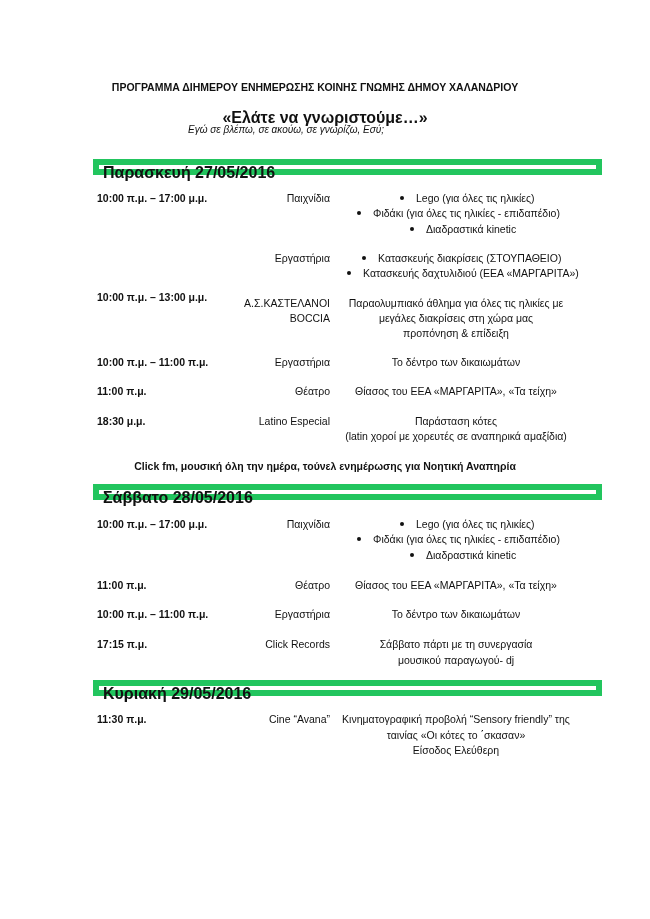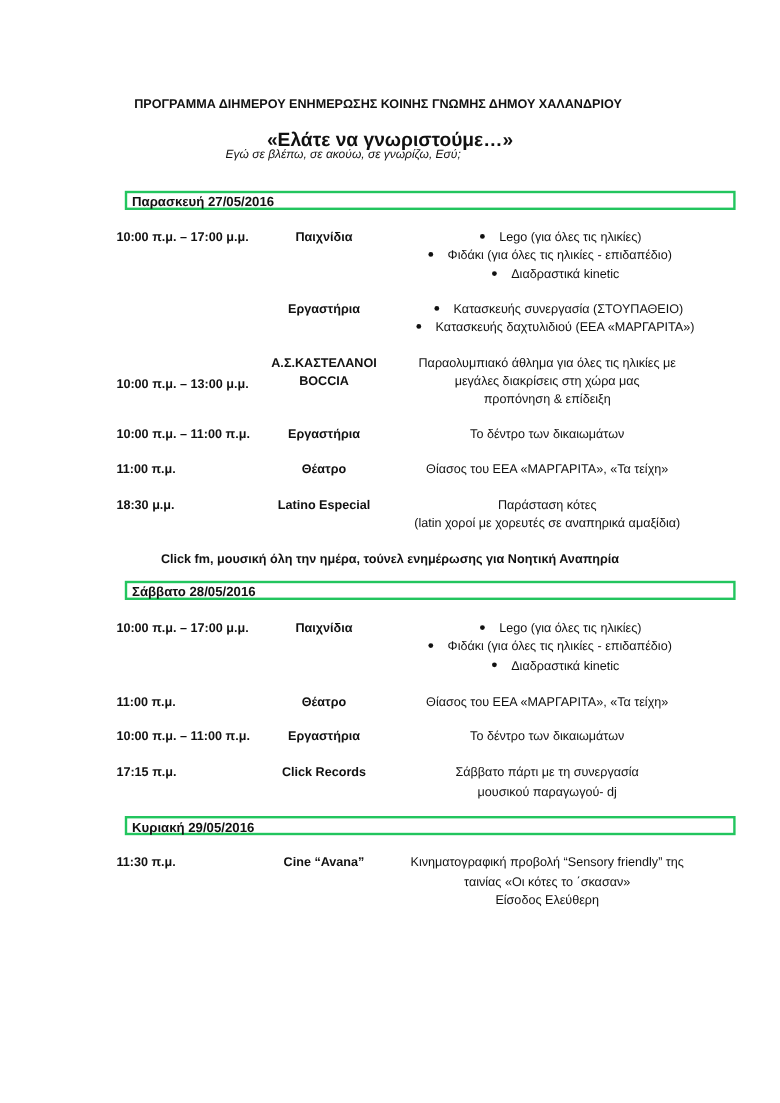--- a/index.html
+++ b/index.html
@@ -3,24 +3,24 @@
 <meta charset="utf-8">
 <style>
   html, body { margin: 0; padding: 0; background: #ffffff; }
   body { width: 650px; height: 919px; position: relative; overflow: hidden;
          font-family: "Liberation Sans", sans-serif; color: #111; font-size: 10.5px; }
   .abs { position: absolute; white-space: nowrap; }
   .center { text-align: center; }
   .title { left: 0; width: 630px; top: 81px; font-weight: bold; font-size: 10.5px; }
   .subtitle { left: 0; width: 650px; top: 109px; font-weight: bold; font-size: 16px; }
   .motto { left: 0; width: 572px; top: 124px; font-style: italic; font-size: 10px; }
-  .daybox { position: absolute; left: 104px; width: 506px; height: 16px; border: 2px solid #22c55e;
-            font-weight: bold; font-size: 11px; line-height: 16px; padding-left: 4px; box-sizing: border-box; width: 509px; }
+  .daybox { position: absolute; left: 93px; width: 506px; height: 16px; border: 6px solid #22c55e;
+            font-weight: bold; font-size: 16px; line-height: 16px; padding-left: 4px; box-sizing: border-box; width: 509px; }
   .time { left: 97px; font-weight: bold; }
-  .act { left: 210px; width: 120px; text-align: center; font-weight: bold; line-height: 15px; }
+  .act { left: 210px; width: 120px; text-align: right; font-weight: normal; line-height: 15px; }
   .desc { left: 296px; width: 320px; text-align: center; line-height: 15px; }
   .bul { position: absolute; white-space: nowrap; }
   .bul .dot { display: inline-block; width: 4px; height: 4px; border-radius: 50%; background: #111;
               vertical-align: middle; margin-right: 12px; position: relative; top: -1px; }
   .note { left: 0; width: 650px; top: 460px; font-weight: bold; }
 </style>
 </head>
 <body>
 
 <div class="abs title center">ΠΡΟΓΡΑΜΜΑ ΔΙΗΜΕΡΟΥ ΕΝΗΜΕΡΩΣΗΣ ΚΟΙΝΗΣ ΓΝΩΜΗΣ ΔΗΜΟΥ ΧΑΛΑΝΔΡΙΟΥ</div>
@@ -29,24 +29,24 @@
 
 <div class="daybox" style="top:159px">Παρασκευή 27/05/2016</div>
 
 <div class="abs time" style="top:192px">10:00 π.μ. – 17:00 μ.μ.</div>
 <div class="abs act" style="top:191px">Παιχνίδια</div>
 <div class="bul" style="left:400px;top:192px"><span class="dot"></span><span>Lego (για όλες τις ηλικίες)</span></div>
 <div class="bul" style="left:357px;top:207px"><span class="dot"></span><span>Φιδάκι (για όλες τις ηλικίες  - επιδαπέδιο)</span></div>
 <div class="bul" style="left:410px;top:223px"><span class="dot"></span><span>Διαδραστικά kinetic</span></div>
 
 <div class="abs act" style="top:251px">Εργαστήρια</div>
-<div class="bul" style="left:362px;top:252px"><span class="dot"></span><span>Κατασκευής συνεργασία (ΣΤΟΥΠΑΘΕΙΟ)</span></div>
+<div class="bul" style="left:362px;top:252px"><span class="dot"></span><span>Κατασκευής διακρίσεις (ΣΤΟΥΠΑΘΕΙΟ)</span></div>
 <div class="bul" style="left:347px;top:267px"><span class="dot"></span><span>Κατασκευής δαχτυλιδιού (ΕΕΑ «ΜΑΡΓΑΡΙΤΑ»)</span></div>
 
-<div class="abs time" style="top:314px">10:00 π.μ. – 13:00 μ.μ.</div>
+<div class="abs time" style="top:291px">10:00 π.μ. – 13:00 μ.μ.</div>
 <div class="abs act" style="top:296px">Α.Σ.ΚΑΣΤΕΛΑΝΟΙ</div>
 <div class="abs act" style="top:311px">BOCCIA</div>
 <div class="abs desc" style="top:296px">Παραολυμπιακό άθλημα για όλες τις ηλικίες με</div>
 <div class="abs desc" style="top:311px">μεγάλες διακρίσεις στη χώρα μας</div>
 <div class="abs desc" style="top:326px">προπόνηση &amp; επίδειξη</div>
 
 <div class="abs time" style="top:356px">10:00 π.μ. – 11:00 π.μ.</div>
 <div class="abs act" style="top:355px">Εργαστήρια</div>
 <div class="abs desc" style="top:355px">Το δέντρο των δικαιωμάτων</div>
 

